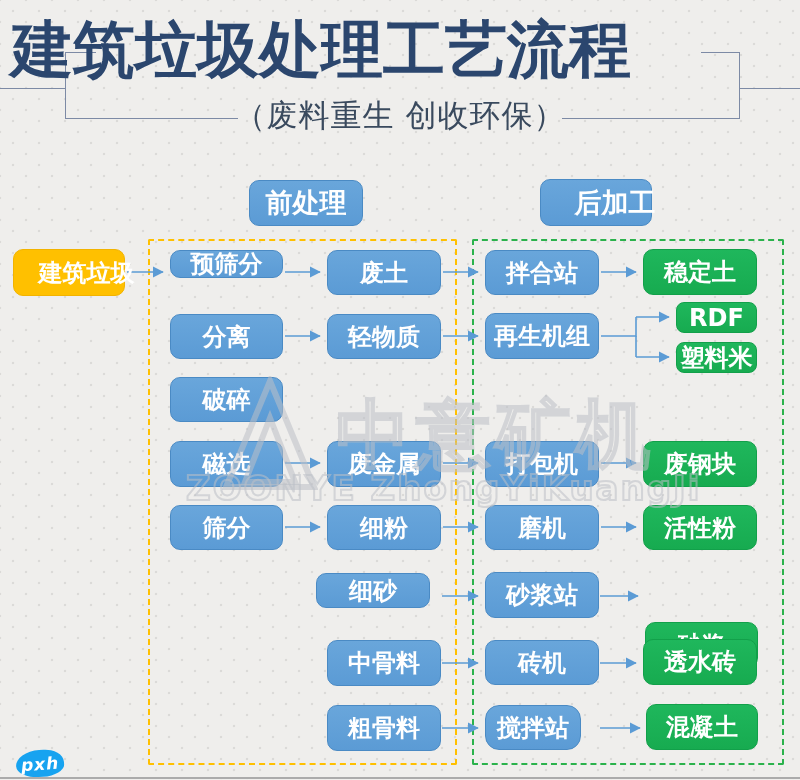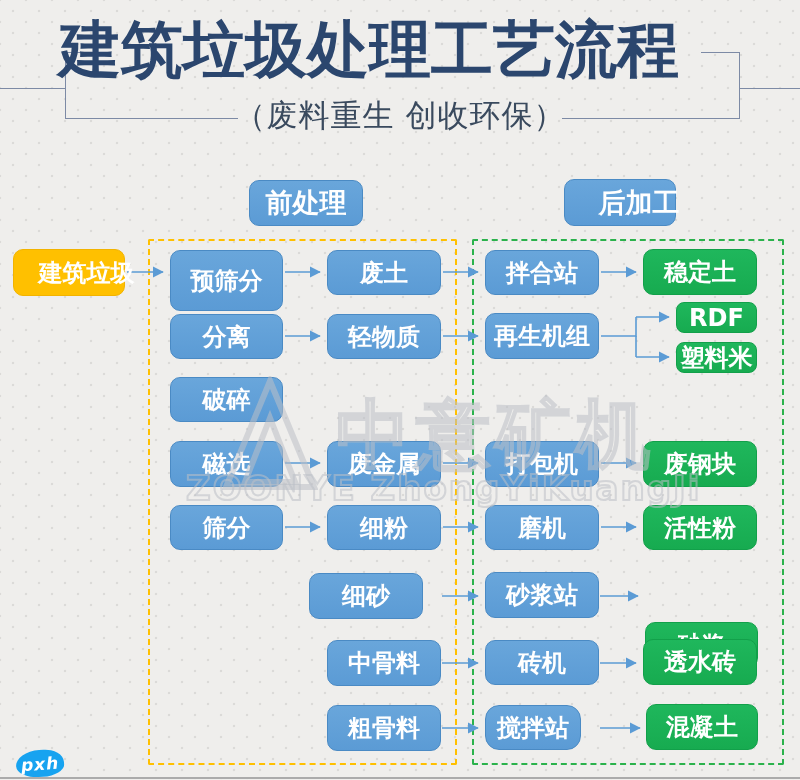--- a/index.html
+++ b/index.html
@@ -9,23 +9,23 @@
     background-color:#efeeec;
     background-image:
       radial-gradient(circle,#dbdad8 1.4px, transparent 1.6px),
       radial-gradient(circle,#dbdad8 1.4px, transparent 1.6px);
     background-size:26px 22px;
     background-position:0 0, 13px 11px;
   }
   .abs{position:absolute;}
   
   .main-title{
-    left:0; top:16px; width:738px; text-align:center;
+    left:0; top:16px; width:738px; 
     font-size:62px; font-weight:800; color:#2b466e; letter-spacing:0px;
-    line-height:68px; white-space:nowrap;
+    line-height:68px; white-space:nowrap;padding-left:11px;
   }
   .sub-title{
     left:0; top:97px; width:800px; text-align:center;
     font-size:31px; font-weight:500; color:#3a4a5e; letter-spacing:1px;
     line-height:36px; white-space:nowrap;
   }
   .frameline{background:#7d8aa5;}
   
   .dash-box{border-radius:2px;}
   .dash-yellow{border:2px dashed #ffc000;}
@@ -73,21 +73,21 @@
 
   <div class="abs main-title">建筑垃圾处理工艺流程</div>
   <div class="abs sub-title">（废料重生 创收环保）</div>
 
   <div class="abs dash-box dash-yellow" style="left:148px;top:239px;width:305px;height:522px;"></div>
   <div class="abs dash-box dash-green" style="left:472px;top:239px;width:308px;height:522px;"></div>
 
   <div class="abs box blue label-box" style="left:249px;top:180px;width:114px;height:46px;">
     <span>前处理</span>
   </div>
-  <div class="abs box blue label-box" style="left:564px;top:179px;width:112px;height:47px;padding-left:38px;">
+  <div class="abs box blue label-box" style="left:540px;top:179px;width:112px;height:47px;padding-left:38px;">
     <span>后加工</span>
   </div>
 
   <svg width="800" height="780" viewBox="0 0 800 780">
     <defs>
       <marker id="ah" markerWidth="8" markerHeight="8" refX="6.5" refY="3.5" orient="auto">
         <path d="M0,0 L7,3.5 L0,7 Z" fill="#5b9bd5"></path>
       </marker>
     </defs>
     <g stroke="#5b9bd5" stroke-width="1.6" fill="none">
@@ -113,21 +113,21 @@
       <line x1="600" y1="663" x2="636" y2="663" marker-end="url(#ah)"></line>
       <line x1="442" y1="728" x2="478" y2="728" marker-end="url(#ah)"></line>
       <line x1="600" y1="728" x2="640" y2="728" marker-end="url(#ah)"></line>
     </g>
   </svg>
 
   <div class="abs box yellow" style="left:13px;top:249px;width:112px;height:47px;">
     <span>建筑垃圾</span>
   </div>
 
-  <div class="abs box blue" style="left:170px;top:250px;width:113px;height:61px;">
+  <div class="abs box blue" style="left:170px;top:250px;width:113px;height:28px;">
       <span>预筛分</span>
     </div>
   <div class="abs box blue" style="left:170px;top:314px;width:113px;height:45px;">
       <span>分离</span>
     </div>
   <div class="abs box blue" style="left:170px;top:377px;width:113px;height:45px;">
       <span>破碎</span>
     </div>
   <div class="abs box blue" style="left:170px;top:441px;width:113px;height:46px;">
       <span>磁选</span>
@@ -141,21 +141,21 @@
     </div>
   <div class="abs box blue" style="left:327px;top:314px;width:114px;height:45px;">
       <span>轻物质</span>
     </div>
   <div class="abs box blue" style="left:327px;top:441px;width:114px;height:46px;">
       <span>废金属</span>
     </div>
   <div class="abs box blue" style="left:327px;top:505px;width:114px;height:45px;">
       <span>细粉</span>
     </div>
-  <div class="abs box blue" style="left:309px;top:573px;width:114px;height:46px;">
+  <div class="abs box blue" style="left:316px;top:573px;width:114px;height:35px;">
       <span>细砂</span>
     </div>
   <div class="abs box blue" style="left:327px;top:640px;width:114px;height:46px;">
       <span>中骨料</span>
     </div>
   <div class="abs box blue" style="left:327px;top:705px;width:114px;height:46px;">
       <span>粗骨料</span>
     </div>
 
   <div class="abs box blue" style="left:485px;top:250px;width:114px;height:45px;">

